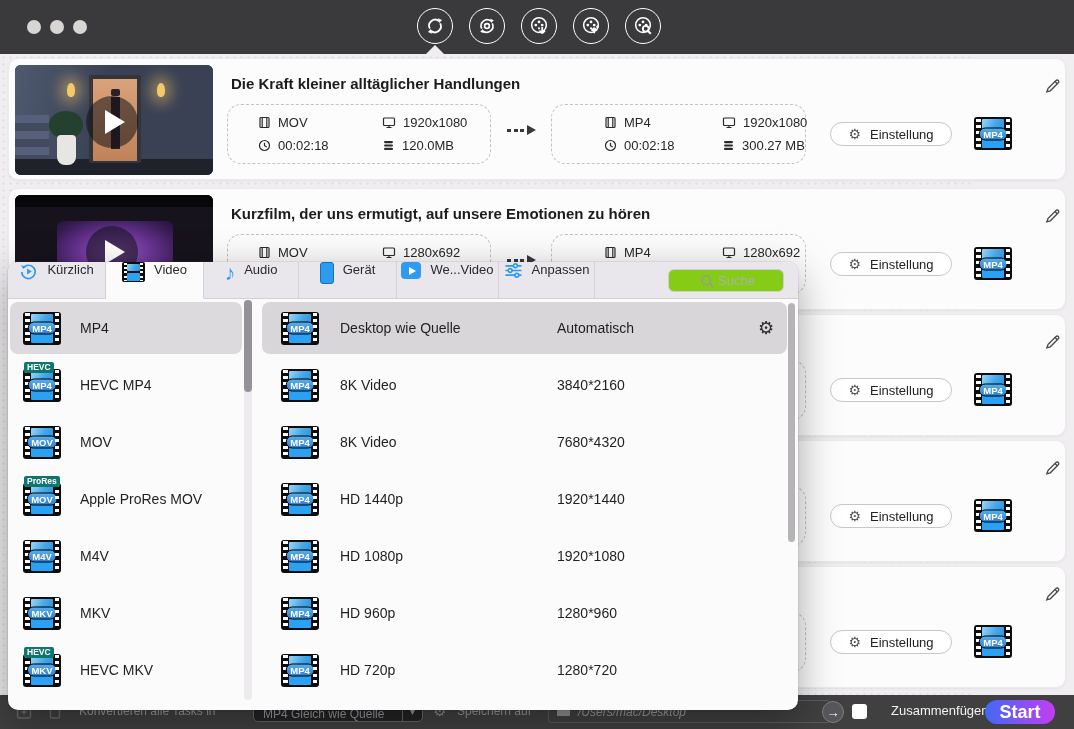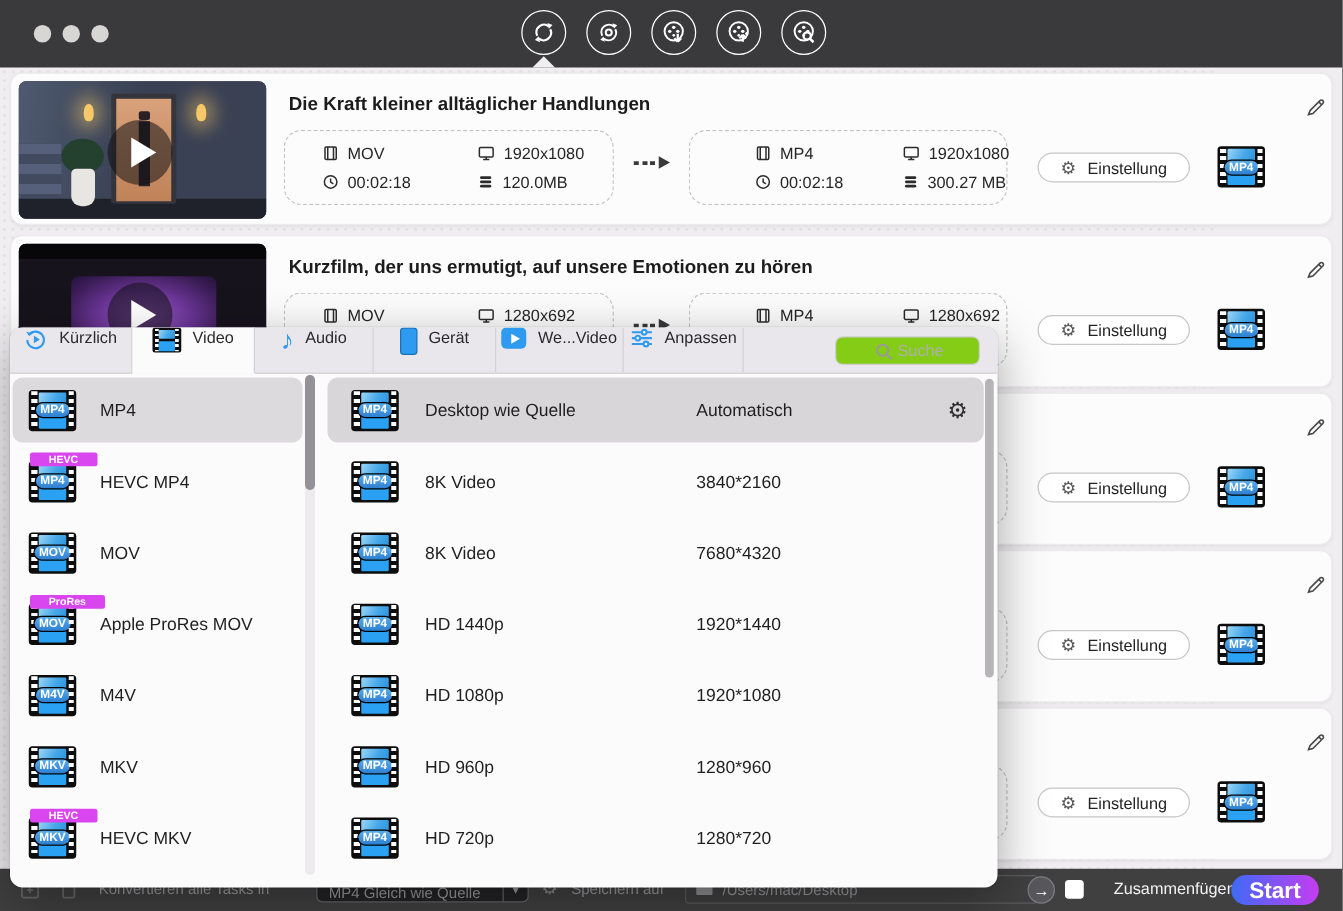--- a/index.html
+++ b/index.html
@@ -76,22 +76,22 @@
   .film::before,.film::after{content:"";position:absolute;top:1.5px;bottom:1.5px;width:4.5px;
         background-image:repeating-linear-gradient(to bottom,#fff 0 3px,transparent 3px 6.2px);}
   .film::before{left:2px}.film::after{right:2px}
   .pane{position:absolute;left:8px;right:8px;height:12.5px;border-radius:1px;}
   .pt{top:2px;background:linear-gradient(115deg,#93d2f6 5%,#47a8e8 55%,#2d92dd);}
   .pb{bottom:2px;background:#2aa1f3;}
   .bdg{position:absolute;left:50%;top:50%;transform:translate(-50%,-50%);
        background:linear-gradient(#58aee8,#2f7fd2);border:1.5px solid #000;border-radius:7px;
        color:#fff;font-size:9.5px;font-weight:bold;line-height:11px;padding:0 3.5px;white-space:nowrap;}
   .bdg:empty{display:none}
-  .tl{position:absolute;top:-7px;left:1px;background:#d946ef;color:#fff;font-size:8.5px;font-weight:bold;
-      font-style:normal;line-height:11px;padding:0 15px;border-radius:2px;z-index:2;}
+  .tl{position:absolute;top:-7px;left:1px;background:#0f766e;color:#fff;font-size:8.5px;font-weight:bold;
+      font-style:normal;line-height:11px;padding:0 3px;border-radius:2px;z-index:2;}
   .tl:empty{display:none}
   .film.tabfilm{width:23px;height:20px;border-radius:2px;}
   .film.tabfilm::before,.film.tabfilm::after{width:3px;top:1px;bottom:1px;
       background-image:repeating-linear-gradient(to bottom,#fff 0 2px,transparent 2px 4.2px);}
   .film.tabfilm .pane{left:5px;right:5px;height:7.5px;}
   .film.tabfilm .pt{top:1.5px}.film.tabfilm .pb{bottom:1.5px}
   
   .popup{position:absolute;left:8px;top:262px;width:790px;height:448px;background:#fcfbfc;
          border-radius:10px;box-shadow:0 12px 40px rgba(0,0,0,.35),0 0 0 1px rgba(0,0,0,.06);
          z-index:20;overflow:hidden;}
@@ -125,21 +125,21 @@
   .bottombar{position:absolute;left:0;top:695px;width:1074px;height:34px;background:#404040;z-index:10;}
   .bb-label{position:absolute;top:9px;font-size:12px;color:#98989c;white-space:nowrap;}
   .bb-dd{position:absolute;left:253px;top:6px;width:170px;height:21px;background:#232325;
          border:1px solid #66666a;border-radius:5px;box-sizing:border-box;display:flex;align-items:flex-end;
          font-size:12px;color:#98989c;padding-left:9px;}
   .bb-dd .caret{position:absolute;right:0;top:0;height:100%;width:19px;border-left:1px solid #66666a;
          display:flex;align-items:center;justify-content:center;color:#98989c;font-size:10px;}
   .bb-gear{position:absolute;left:433px;top:8px;font-size:15px;color:#8a8a8e;line-height:1;}
   .bb-path{position:absolute;left:548px;top:5px;width:282px;height:23px;border:1px solid #5c5c60;
          border-radius:3px;box-sizing:border-box;display:flex;align-items:center;gap:8px;padding-left:8px;
-         font-size:12px;color:#98989c;}
+         font-size:12px;color:#98989c;font-style:italic;}
   .folder{display:inline-block;width:13px;height:9px;background:#8f8f93;border-radius:1px;position:relative;}
   .folder::before{content:"";position:absolute;left:0;top:-3px;width:6px;height:3px;background:#8f8f93;
          border-radius:1px 1px 0 0;}
   .bb-arrow{position:absolute;left:822px;top:6px;width:22px;height:22px;border-radius:50%;background:#58585c;
          border:1px solid #7d7d81;box-sizing:border-box;display:flex;align-items:center;justify-content:center;
          color:#fff;font-size:13px;line-height:1;}
   .bb-check{position:absolute;left:852px;top:9px;width:15px;height:15px;background:#fff;border-radius:3px;}
   .bb-merge{position:absolute;left:876px;top:8px;font-size:13px;color:#f2f2f2;font-weight:500;margin-left:15px;}
   .bb-start{position:absolute;left:985px;top:5px;width:70px;height:24px;border:none;border-radius:12px;
          background:linear-gradient(90deg,#3f6af6,#c43df2);color:#fff;font-size:18px;font-weight:bold;

